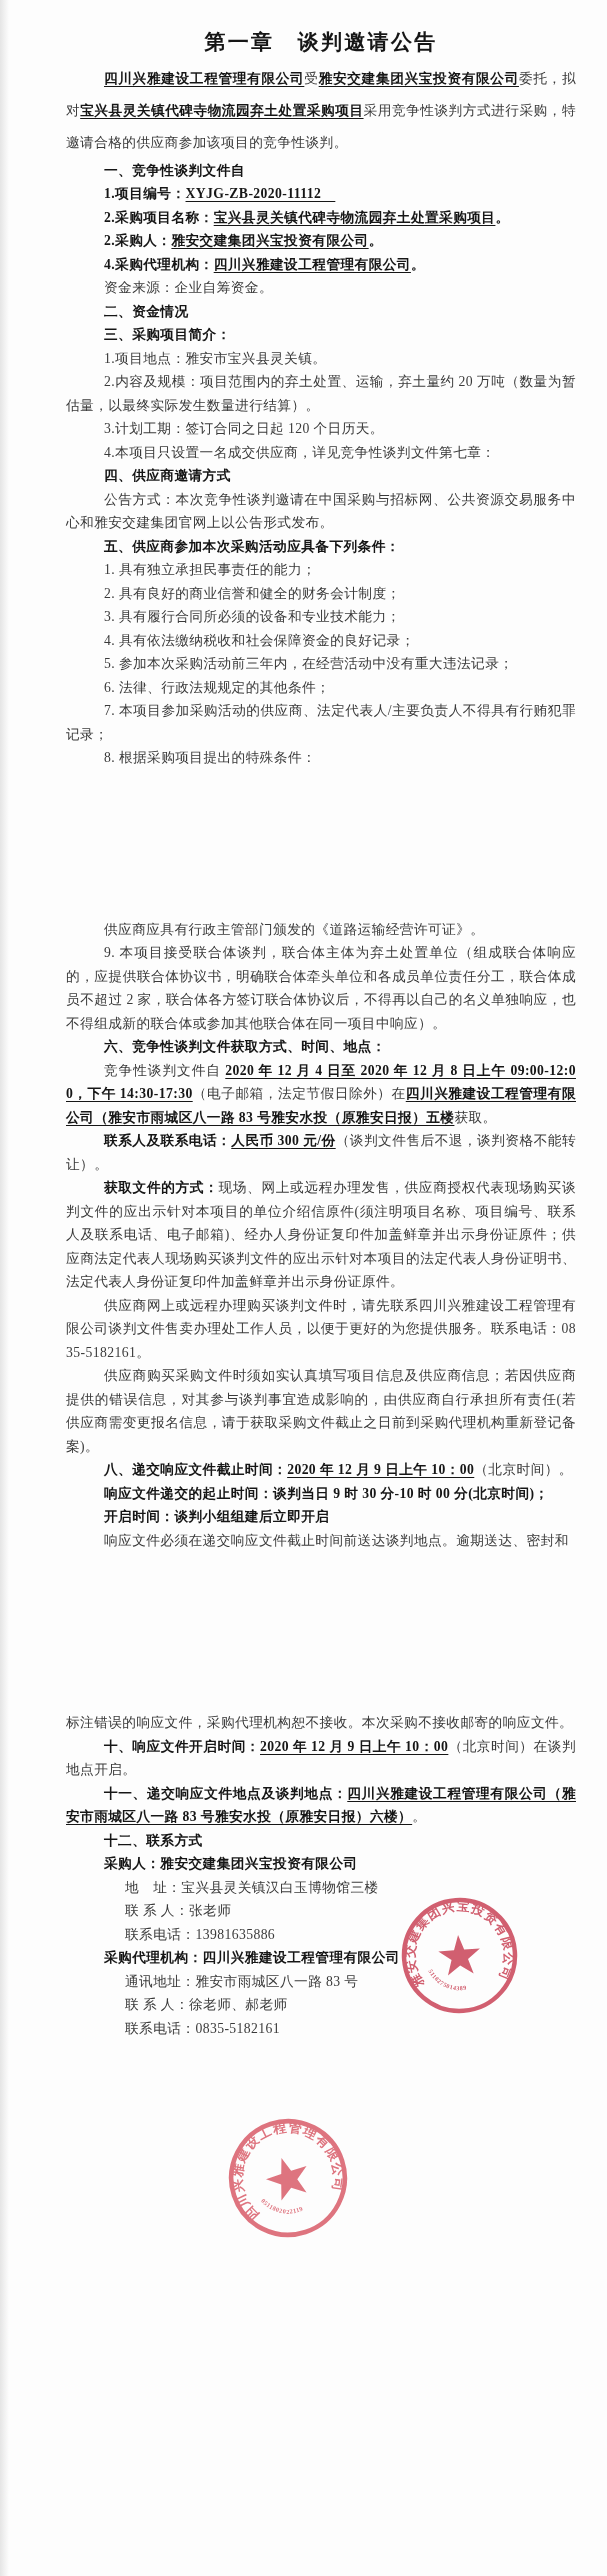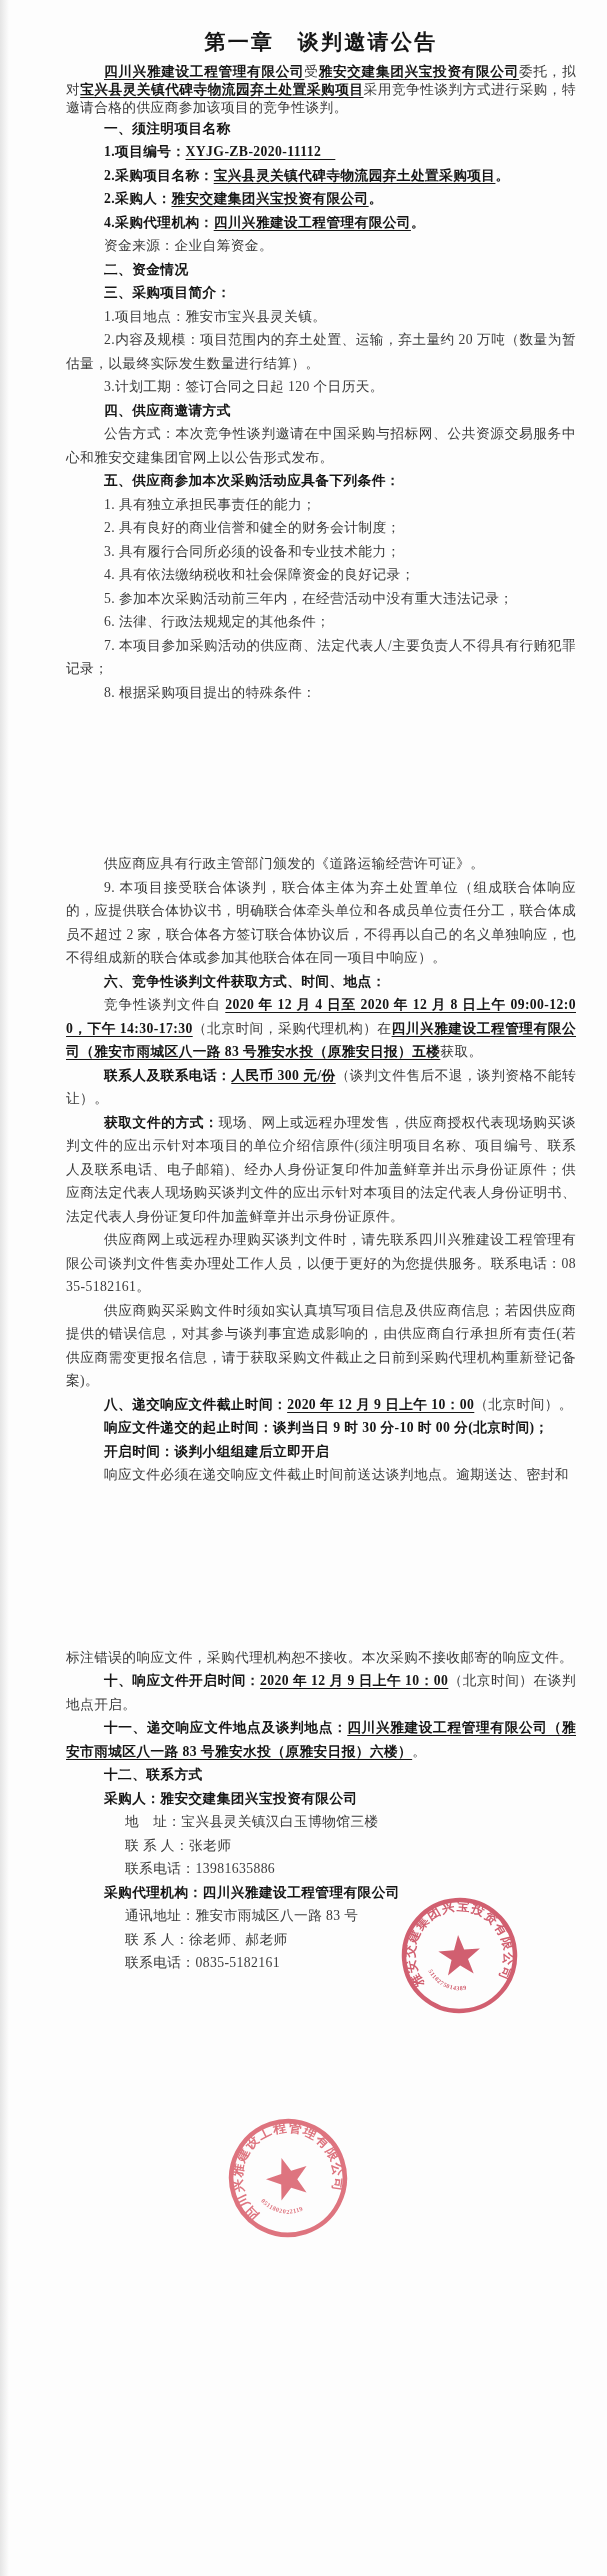--- a/index.html
+++ b/index.html
@@ -31,21 +31,21 @@
     letter-spacing:2.3px;
     margin-bottom:4.6px;
   }
   .para{
     font-size:13.7px;line-height:23.5px;
     letter-spacing:0.4px;
     text-align:justify;
     text-indent:38px;
     word-break:break-all;
   }
-  .para.wide{line-height:18px;}
+  .para.wide{line-height:32px;}
   .para.noindent{text-indent:0;}
   .para.detail{text-indent:59px;}
   .para.heading{font-weight:bold;color:#151515;}
   .b{font-weight:bold;color:#161616;}
   .u{text-decoration:underline;text-underline-offset:3px;text-decoration-thickness:1.1px;}
   .spacer{width:100%;}
   .stamp{
     position:absolute;
     mix-blend-mode:multiply;
     opacity:.9;
@@ -59,47 +59,48 @@
 </style>
 </head>
 <body>
 
 <div class="page">
   <div class="scan-edge"></div>
 
   <div class="content">
       <div class="doc-title">第一章　谈判邀请公告</div>
       <div class="para wide"><span class="b u">四川兴雅建设工程管理有限公司</span><span class="">受</span><span class="b u">雅安交建集团兴宝投资有限公司</span><span class="">委托，拟对</span><span class="b u">宝兴县灵关镇代碑寺物流园弃土处置采购项目</span><span class="">采用竞争性谈判方式进行采购，特邀请合格的供应商参加该项目的竞争性谈判。</span></div>
-      <div class="para heading">一、须注明项目名称</div>
+      <div class="para heading">一、竞争性谈判文件自</div>
       <div class="para"><span class="b">1.项目编号：</span><span class="b u">XYJG-ZB-2020-11112　</span></div>
       <div class="para"><span class="b">2.采购项目名称：</span><span class="b u">宝兴县灵关镇代碑寺物流园弃土处置采购项目</span><span class="b">。</span></div>
       <div class="para"><span class="b">2.采购人：</span><span class="b u">雅安交建集团兴宝投资有限公司</span><span class="b">。</span></div>
       <div class="para"><span class="b">4.采购代理机构：</span><span class="b u">四川兴雅建设工程管理有限公司</span><span class="b">。</span></div>
       <div class="para"><span class="">资金来源：企业自筹资金。</span></div>
       <div class="para heading">二、资金情况</div>
       <div class="para heading">三、采购项目简介：</div>
       <div class="para"><span class="">1.项目地点：雅安市宝兴县灵关镇。</span></div>
       <div class="para"><span class="">2.内容及规模：项目范围内的弃土处置、运输，弃土量约 20 万吨（数量为暂估量，以最终实际发生数量进行结算）。</span></div>
       <div class="para"><span class="">3.计划工期：签订合同之日起 120 个日历天。</span></div>
+      <div class="para"><span class="">4.本项目只设置一名成交供应商，详见竞争性谈判文件第七章：</span></div>
       <div class="para heading">四、供应商邀请方式</div>
       <div class="para"><span class="">公告方式：本次竞争性谈判邀请在中国采购与招标网、公共资源交易服务中心和雅安交建集团官网上以公告形式发布。</span></div>
       <div class="para heading">五、供应商参加本次采购活动应具备下列条件：</div>
       <div class="para"><span class="">1. 具有独立承担民事责任的能力；</span></div>
       <div class="para"><span class="">2. 具有良好的商业信誉和健全的财务会计制度；</span></div>
       <div class="para"><span class="">3. 具有履行合同所必须的设备和专业技术能力；</span></div>
       <div class="para"><span class="">4. 具有依法缴纳税收和社会保障资金的良好记录；</span></div>
       <div class="para"><span class="">5. 参加本次采购活动前三年内，在经营活动中没有重大违法记录；</span></div>
       <div class="para"><span class="">6. 法律、行政法规规定的其他条件；</span></div>
       <div class="para"><span class="">7. 本项目参加采购活动的供应商、法定代表人/主要负责人不得具有行贿犯罪记录；</span></div>
       <div class="para"><span class="">8. 根据采购项目提出的特殊条件：</span></div>
       <div class="spacer" style="height: 148px;"></div>
       <div class="para"><span class="">供应商应具有行政主管部门颁发的《道路运输经营许可证》。</span></div>
       <div class="para"><span class="">9. 本项目接受联合体谈判，联合体主体为弃土处置单位（组成联合体响应的，应提供联合体协议书，明确联合体牵头单位和各成员单位责任分工，联合体成员不超过 2 家，联合体各方签订联合体协议后，不得再以自己的名义单独响应，也不得组成新的联合体或参加其他联合体在同一项目中响应）。</span></div>
       <div class="para heading">六、竞争性谈判文件获取方式、时间、地点：</div>
-      <div class="para"><span class="">竞争性谈判文件自 </span><span class="b u">2020 年 12 月 4 日至 2020 年 12 月 8 日上午 09:00-12:00，下午 14:30-17:30</span><span class="">（北京时间，采购代理机构）在</span><span class="b u">四川兴雅建设工程管理有限公司（雅安市雨城区八一路 83 号雅安水投（原雅安日报）五楼</span><span class="">获取。</span></div>
+      <div class="para"><span class="">竞争性谈判文件自 </span><span class="b u">2020 年 12 月 4 日至 2020 年 12 月 8 日上午 09:00-12:00，下午 14:30-17:30</span><span class="">（电子邮箱，法定节假日除外）在</span><span class="b u">四川兴雅建设工程管理有限公司（雅安市雨城区八一路 83 号雅安水投（原雅安日报）五楼</span><span class="">获取。</span></div>
       <div class="para"><span class="b">联系人及联系电话：</span><span class="b u">人民币 300 元/份</span><span class="">（谈判文件售后不退，谈判资格不能转让）。</span></div>
       <div class="para"><span class="b">获取文件的方式：</span><span class="">现场、网上或远程办理发售，供应商授权代表现场购买谈判文件的应出示针对本项目的单位介绍信原件(须注明项目名称、项目编号、联系人及联系电话、电子邮箱)、经办人身份证复印件加盖鲜章并出示身份证原件；供应商法定代表人现场购买谈判文件的应出示针对本项目的法定代表人身份证明书、法定代表人身份证复印件加盖鲜章并出示身份证原件。</span></div>
       <div class="para"><span class="">供应商网上或远程办理购买谈判文件时，请先联系四川兴雅建设工程管理有限公司谈判文件售卖办理处工作人员，以便于更好的为您提供服务。联系电话：0835-5182161。</span></div>
       <div class="para"><span class="">供应商购买采购文件时须如实认真填写项目信息及供应商信息；若因供应商提供的错误信息，对其参与谈判事宜造成影响的，由供应商自行承担所有责任(若供应商需变更报名信息，请于获取采购文件截止之日前到采购代理机构重新登记备案)。</span></div>
       <div class="para"><span class="b">八、递交响应文件截止时间：</span><span class="b u">2020 年 12 月 9 日上午 10：00</span><span class="">（北京时间）。</span></div>
       <div class="para"><span class="b">响应文件递交的起止时间：谈判当日 9 时 30 分-10 时 00 分(北京时间)；</span></div>
       <div class="para"><span class="b">开启时间：谈判小组组建后立即开启</span></div>
       <div class="para"><span class="">响应文件必须在递交响应文件截止时间前送达谈判地点。逾期送达、密封和</span></div>
       <div class="spacer" style="height: 159px;"></div>
       <div class="para noindent"><span class="">标注错误的响应文件，采购代理机构恕不接收。本次采购不接收邮寄的响应文件。</span></div>

